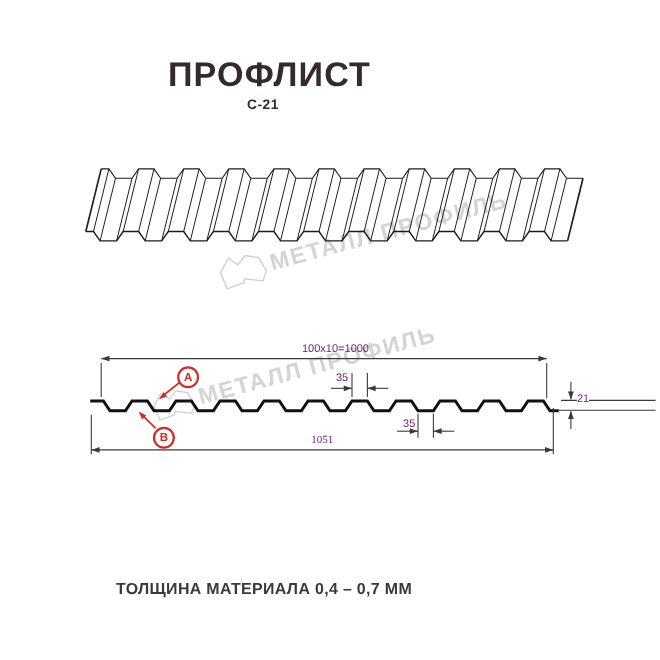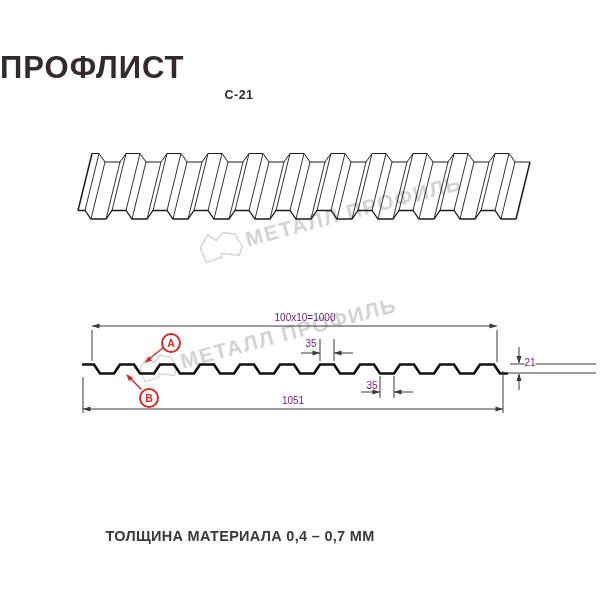--- a/index.html
+++ b/index.html
@@ -3,21 +3,21 @@
 <meta charset="utf-8">
 <style>
   html,body{margin:0;padding:0;}
   body{
     width:600px;height:600px;position:relative;background:#ffffff;overflow:hidden;
     font-family:"Liberation Sans","DejaVu Sans",sans-serif;
   }
   .abs{position:absolute;}
   
   .title{
-    left:0;top:50px;width:490px;text-align:left;
+    left:0;top:50px;width:490px;text-align:center;
     font-size:31px;font-weight:bold;letter-spacing:1px;color:#332a2b;
   }
   .subtitle{
     left:0;top:88px;width:478px;text-align:center;
     font-size:12.5px;font-weight:bold;letter-spacing:.5px;color:#2e2c2c;
   }
   
   .wm-text{
     font-size:21px;font-weight:bold;letter-spacing:1.5px;color:#d4d4d4;
     white-space:nowrap;transform:rotate(-15deg);transform-origin:0 50%;line-height:22px;z-index:1;
@@ -27,21 +27,21 @@
   .wm-logo{z-index:1;}
   .wm-logo svg{display:block;}
   
   #art{left:0;top:0;z-index:2;}
   
   .dim{
     font-size:10px;color:#701a75;white-space:nowrap;z-index:3;line-height:13px;
     transform:translateX(-50%);
   }
   .d-pitch{left:305px;top:311px;}
-  .d-total{left:293px;top:394px;}
+  .d-total{left:293px;top:394px;font-family:Liberation Serif, serif;}
   .d-ribtop{left:311px;top:337px;}
   .d-ribbot{left:372px;top:379px;}
   .d-height{left:530px;top:356px;background:#fff;padding:0 0;}
   
   .callout{
     width:16px;height:16px;border-radius:50%;z-index:3;
     display:flex;align-items:center;justify-content:center;
     font-size:10.5px;font-weight:bold;line-height:10px;
   }
   .c-a{left:161px;top:333px;}

